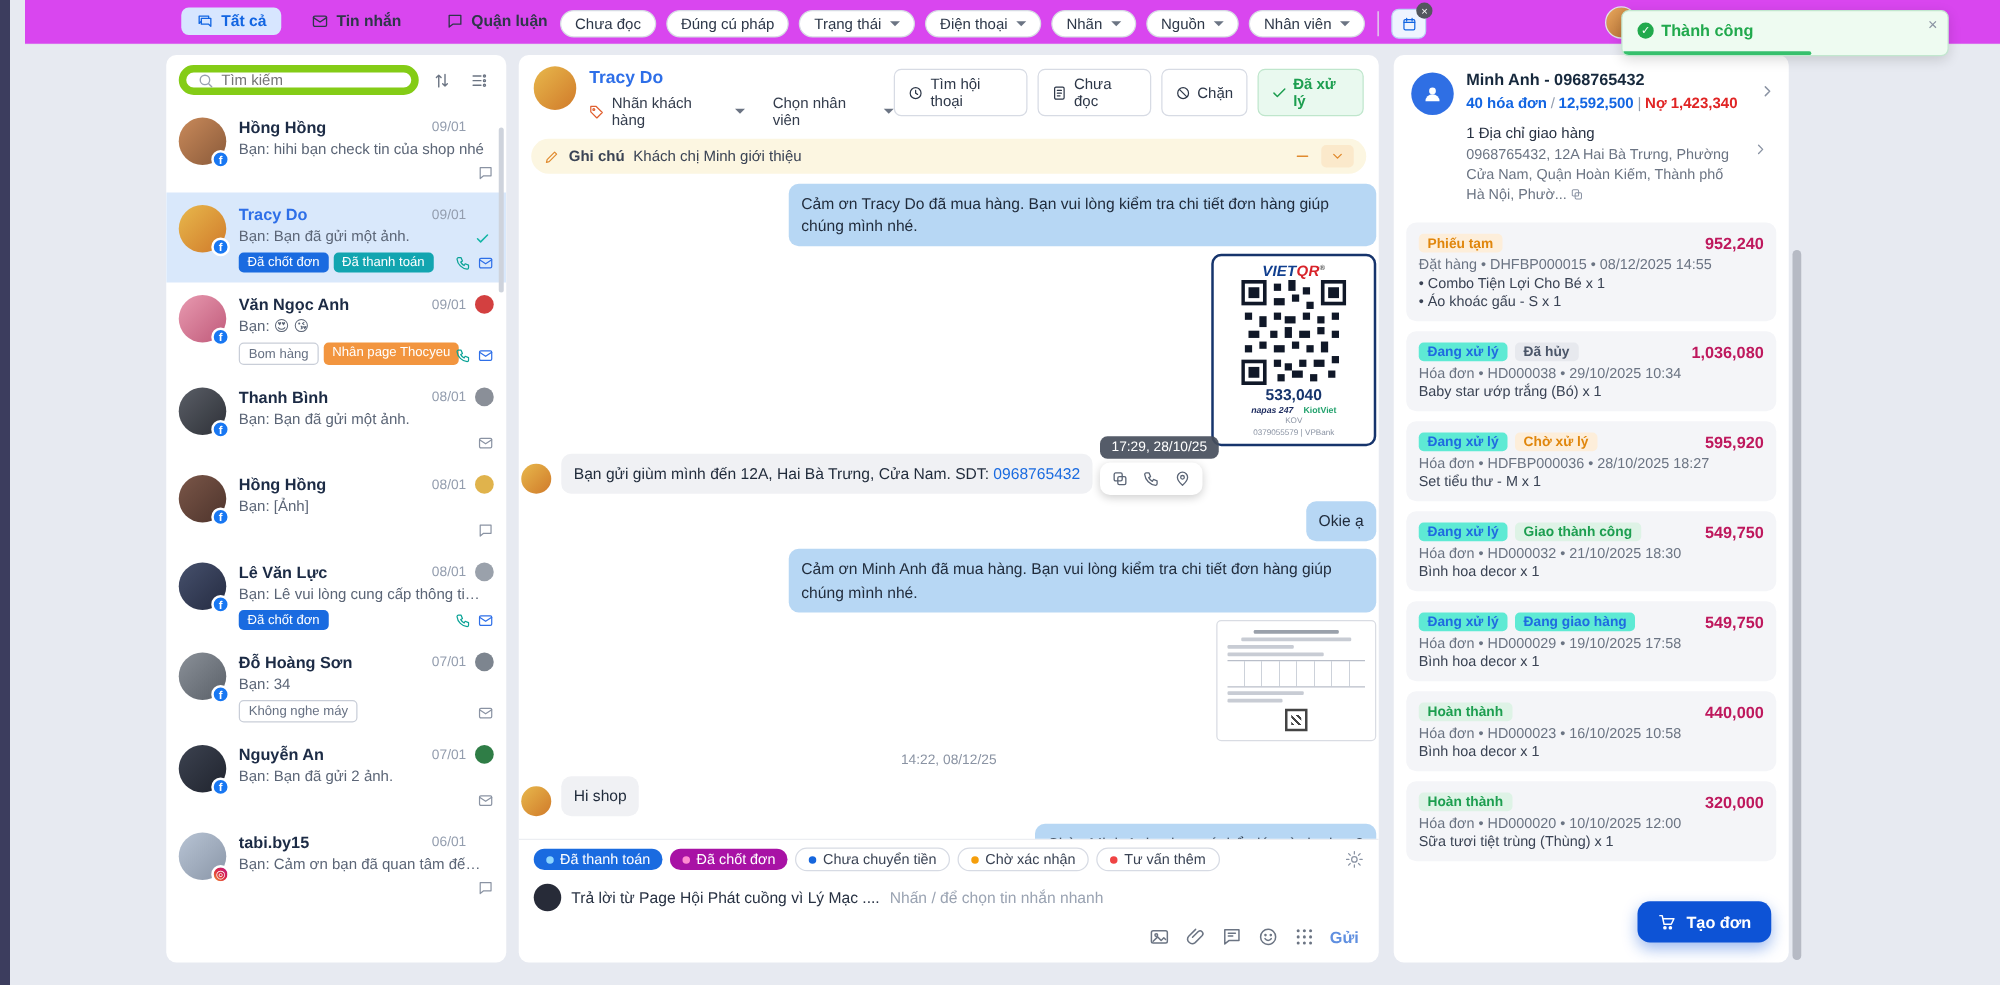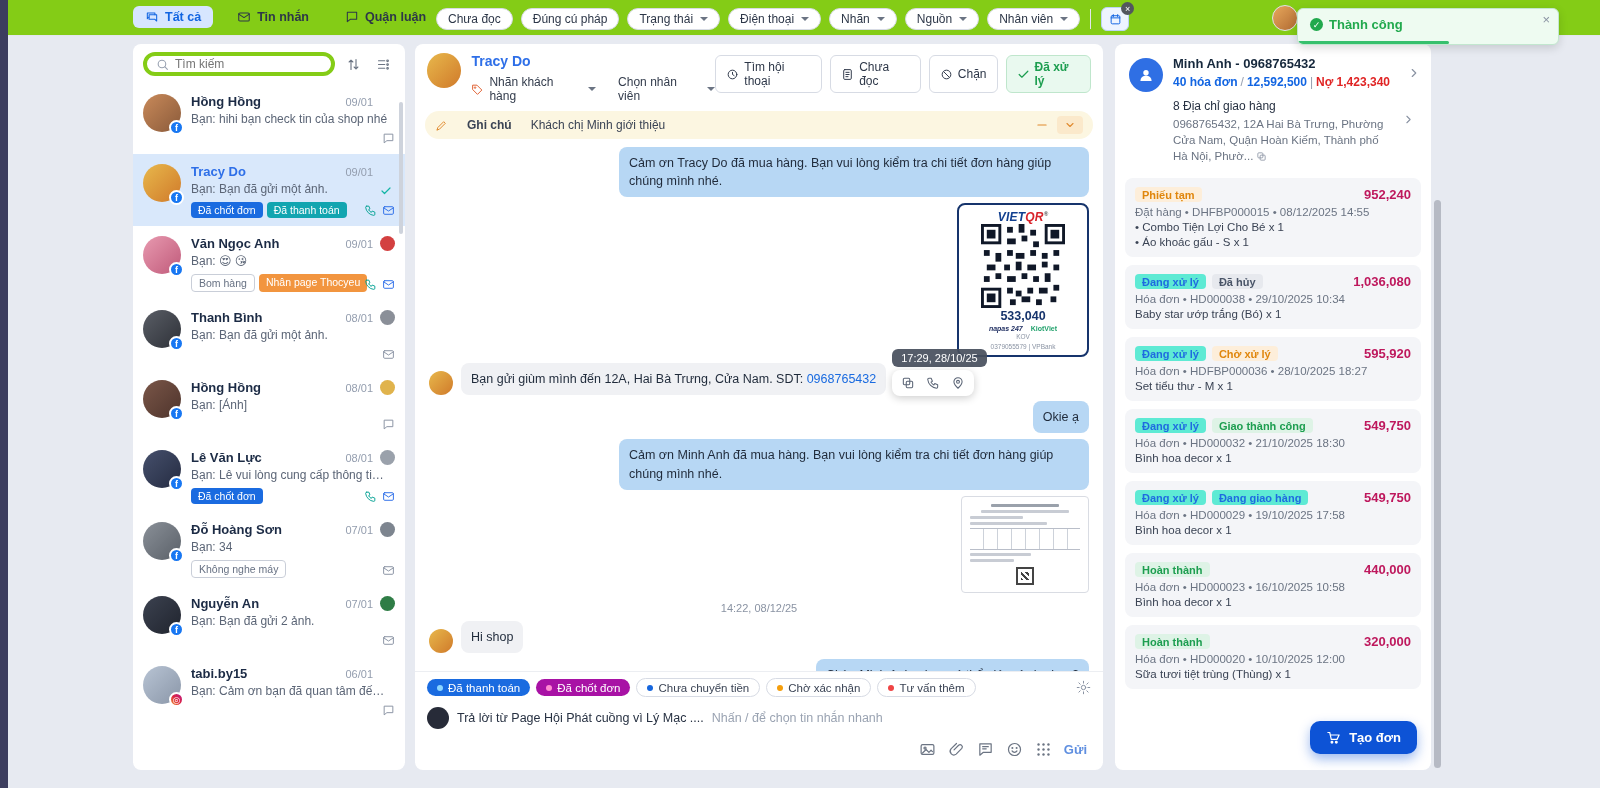--- a/index.html
+++ b/index.html
@@ -3,41 +3,41 @@
 <meta charset="utf-8">
 <style>
   *{margin:0;padding:0;box-sizing:border-box}
   html,body{width:1600px;height:788px}
   body{position:relative;overflow:hidden;background:#e7eaf1;font-family:"Liberation Sans","DejaVu Sans",sans-serif;font-size:12px;color:#273142}
   svg.ic{display:block;flex:0 0 auto}
   .caret{width:0;height:0;border-left:4px solid transparent;border-right:4px solid transparent;border-top:4px solid #6b7483;margin-left:2px}
   
   .leftstrip{position:absolute;left:0;top:0;bottom:0;width:8px;background:#3c3d5e;z-index:6}
   
-  .topbar{position:absolute;left:8px;top:0;right:0;height:36px;background:#84cc16;border-bottom:1px solid #e3e6ee;z-index:4}
+  .topbar{position:absolute;left:20px;top:0;right:0;height:36px;background:#d946ef;border-bottom:1px solid #e3e6ee;z-index:4}
   .tb-tabs{position:absolute;left:125px;top:6px;display:flex;gap:12px;align-items:center}
   .tab{display:flex;align-items:center;gap:6px;padding:4px 12px;border-radius:6px;color:#2d3748;font-weight:600;font-size:12.5px;cursor:pointer}
   .tab.active{background:#d7e6ff;color:#1265e2}
   .tb-filters{position:absolute;left:428px;top:7px;display:flex;gap:8px;align-items:center}
   .fbtn{display:flex;align-items:center;gap:5px;border:1px solid #d7dbe4;border-radius:13px;padding:3px 11px;background:#fff;color:#2d3748;font-size:12px;height:22px;cursor:pointer}
   .tb-divider{width:1px;height:20px;background:#e2e5ec;margin:0 2px}
   .calbtn{position:relative;width:28px;height:24px;border:1px solid #bcd4f5;background:#eef4ff;border-radius:6px;display:flex;align-items:center;justify-content:center;color:#1265e2;cursor:pointer}
   .cal-x{position:absolute;top:-6px;right:-6px;width:13px;height:13px;border-radius:50%;background:#53575e;color:#fff;font-size:9px;display:flex;align-items:center;justify-content:center}
   .tb-avatar{position:absolute;left:1264px;top:5px;width:26px;height:26px;border-radius:50%;background:linear-gradient(135deg,#e8a85c,#b06a32);border:1px solid #e0e3ea}
   
   .toast{position:absolute;left:1297px;top:8px;width:262px;background:#eefbf1;border:1px solid #c2e7cf;border-radius:6px;padding:8px 14px 12px 12px;box-shadow:0 3px 10px rgba(0,0,0,.14);z-index:60;overflow:hidden}
   .toast-title{color:#21a94d;font-weight:700;font-size:13px;display:flex;align-items:center;gap:6px}
   .toast-msg{color:#3c4452;margin-top:4px;line-height:1.45}
   .toast-close{position:absolute;top:3px;right:8px;color:#8a93a3;font-size:13px;cursor:pointer}
   .toast-bar{position:absolute;left:0;bottom:0;height:3px;width:58%;background:#37c06d;border-radius:2px}
   .tick{width:13px;height:13px;border-radius:50%;background:#21a94d;color:#fff;font-size:9px;display:flex;align-items:center;justify-content:center}
   
   .sidebar{position:absolute;left:133px;top:44px;width:272px;height:726px;background:#fff;border-radius:8px;overflow:hidden}
   .searchrow{display:flex;align-items:center;gap:6px;padding:8px 10px}
-  .searchbox{flex:1;height:24px;border:4px solid #84cc16;border-radius:12px;display:flex;align-items:center;gap:6px;padding:0 9px;color:#98a1b0}
+  .searchbox{flex:1;height:24px;border:6px solid #84cc16;border-radius:12px;display:flex;align-items:center;gap:6px;padding:0 9px;color:#98a1b0}
   .searchbox input{border:none;outline:none;width:100%;font-size:12px;background:transparent;color:#273142;font-family:inherit}
   .sq-ic{width:24px;height:24px;display:flex;align-items:center;justify-content:center;color:#6b7483;cursor:pointer}
   .conv{position:relative;padding:10px 12px 8px 58px;min-height:70px;cursor:pointer}
   .conv.selected{background:#d9e8fb}
   .cav{position:absolute;left:10px;top:10px;width:38px;height:38px;border-radius:50%}
   .src-badge{position:absolute;right:-3px;bottom:-3px;width:15px;height:15px;border-radius:50%;background:#1877f2;color:#fff;font-size:9px;font-weight:700;display:flex;align-items:center;justify-content:center;border:2px solid #fff}
   .src-badge.ig{background:linear-gradient(45deg,#f09433,#dc2743,#bc1888)}
   .conv-name{font-weight:700;font-size:13px;color:#1c2b45}
   .conv.selected .conv-name{color:#2e6fe8}
   .conv-date{position:absolute;right:32px;top:12px;color:#939dae;font-size:11px}
@@ -55,25 +55,25 @@
   
   .chat{position:absolute;left:415px;top:44px;width:688px;height:726px;background:#fff;border-radius:8px;display:flex;flex-direction:column;overflow:hidden}
   .chat-header{display:flex;align-items:flex-start;padding:9px 12px 6px}
   .ch-avatar{width:35px;height:35px;border-radius:50%;background:linear-gradient(135deg,#e8b84c,#d07a2a);margin-right:10px}
   .ch-name{color:#2e6fe8;font-weight:700;font-size:14px}
   .ch-drops{display:flex;gap:22px;margin-top:6px;align-items:center}
   .drop{display:flex;align-items:center;gap:5px;color:#333c4c;font-size:12px;cursor:pointer}
   .ch-actions{margin-left:auto;display:flex;gap:8px;margin-top:2px}
   .hbtn{display:flex;align-items:center;gap:5px;border:1px solid #d7dbe4;border-radius:6px;padding:4px 10px;background:#fff;color:#2d3748;font-size:12px;cursor:pointer}
   .hbtn.done{background:#e9f9ef;border-color:#bfe6cc;color:#1d9e50;font-weight:600}
-  .note{margin:2px 10px 4px;background:#fcf6e1;border-radius:14px;padding:5px 10px;display:flex;align-items:center;gap:19px;font-size:12px;color:#3a4354}
+  .note{margin:2px 10px 4px;background:#fcf6e1;border-radius:14px;padding:5px 10px;display:flex;align-items:center;gap:7px;font-size:12px;color:#3a4354}
   .note b{font-weight:700}
   .note-right{margin-left:auto;display:flex;align-items:center;gap:8px}
   .note-collapse{width:26px;height:18px;background:#fbe9cb;border-radius:4px;display:flex;align-items:center;justify-content:center;color:#e08a2e;cursor:pointer}
-  .chat-body{flex:1;padding:4px 14px;display:flex;flex-direction:column;gap:6px;position:relative;overflow:hidden}
+  .chat-body{flex:1;padding:4px 2px;display:flex;flex-direction:column;gap:6px;position:relative;overflow:hidden}
   .bubble{max-width:470px;padding:7px 10px;border-radius:8px;font-size:12.5px;line-height:1.45;color:#1f2a3a}
   .bubble.right{align-self:flex-end;background:#b7d7f4}
   .bubble.left{background:#f0f1f4}
   .msg-row{display:flex;align-items:flex-end;gap:8px;align-self:flex-start;position:relative}
   .m-avatar{width:24px;height:24px;border-radius:50%;background:linear-gradient(135deg,#e8b84c,#d07a2a);flex:0 0 auto}
   .phone-link{color:#1a6be0}
   .tip{position:absolute;left:calc(100% + 6px);top:-14px;display:flex;flex-direction:column;gap:3px;z-index:5;align-items:flex-start}
   .tip-chip{background:rgba(70,78,92,.92);color:#fff;font-size:11px;padding:3px 9px;border-radius:6px;white-space:nowrap}
   .tip-pop{background:#fff;border-radius:8px;box-shadow:0 2px 8px rgba(0,0,0,.2);padding:6px 9px;display:flex;gap:11px;color:#5b6576}
   .tip-pop svg{cursor:pointer}
@@ -663,21 +663,21 @@
       <div class="cust-stats">
         <span class="s-blue">40 hóa đơn</span><span class="s-sep">/</span><span class="s-blue">12,592,500</span><span class="s-sep">|</span><span class="s-red">Nợ 1,423,340</span>
       </div>
     </div>
     <svg class="ic cust-chev" viewBox="0 0 24 24" width="14" height="14" fill="none" stroke="currentColor" stroke-width="2" stroke-linecap="round" stroke-linejoin="round">
         <path d="M9 6l6 6-6 6"></path>
       </svg>
   </div>
 
   <div class="addr">
-    <div class="addr-title">8 Địa chỉ giao hàng</div>
+    <div class="addr-title">1 Địa chỉ giao hàng</div>
     <div class="addr-text">
       <span>0968765432, 12A Hai Bà Trưng, Phường Cửa Nam, Quận Hoàn Kiếm, Thành phố Hà Nội, Phườ...</span><span class="addr-copy"><svg class="ic" style="display:inline-block" viewBox="0 0 24 24" width="11" height="11" fill="none" stroke="currentColor" stroke-width="1.8" stroke-linejoin="round">
             <rect x="9" y="9" width="11" height="11" rx="2"></rect>
             <rect x="4" y="4" width="11" height="11" rx="2"></rect>
           </svg></span>
     </div>
     <svg class="ic addr-chev" viewBox="0 0 24 24" width="13" height="13" fill="none" stroke="currentColor" stroke-width="2" stroke-linecap="round" stroke-linejoin="round">
         <path d="M9 6l6 6-6 6"></path>
       </svg>
   </div>

